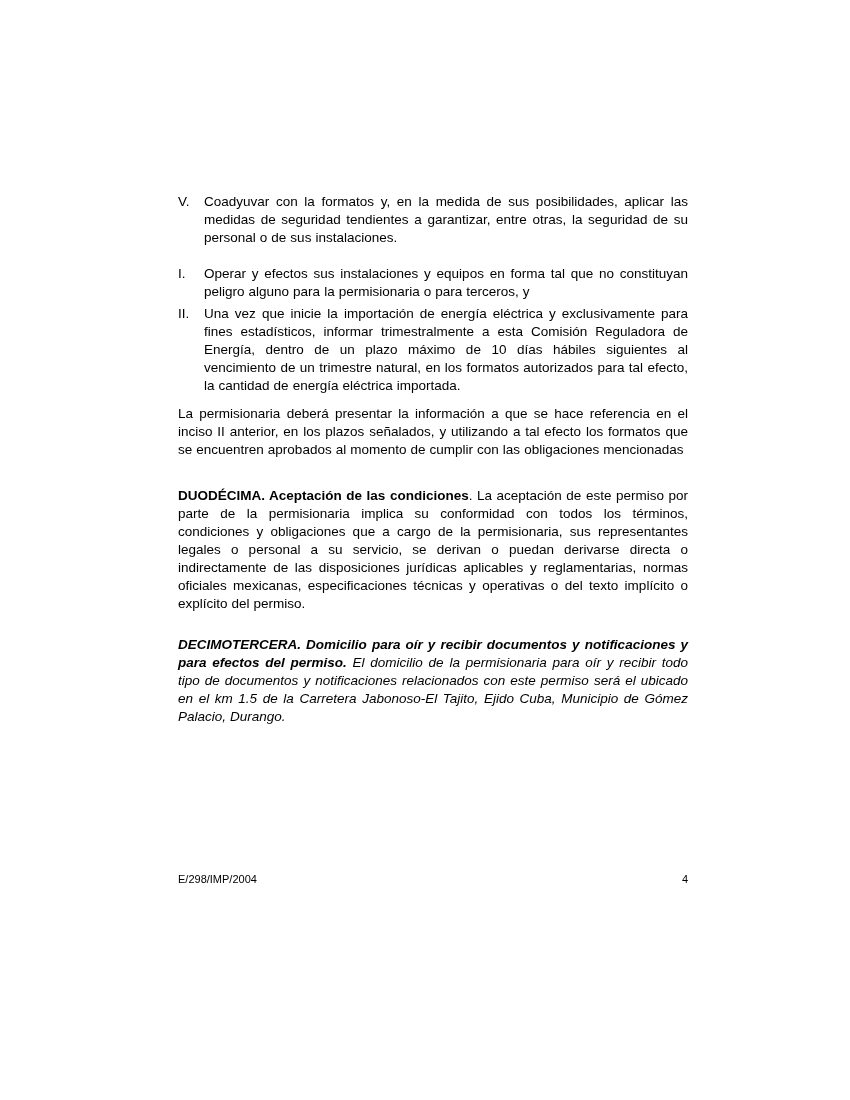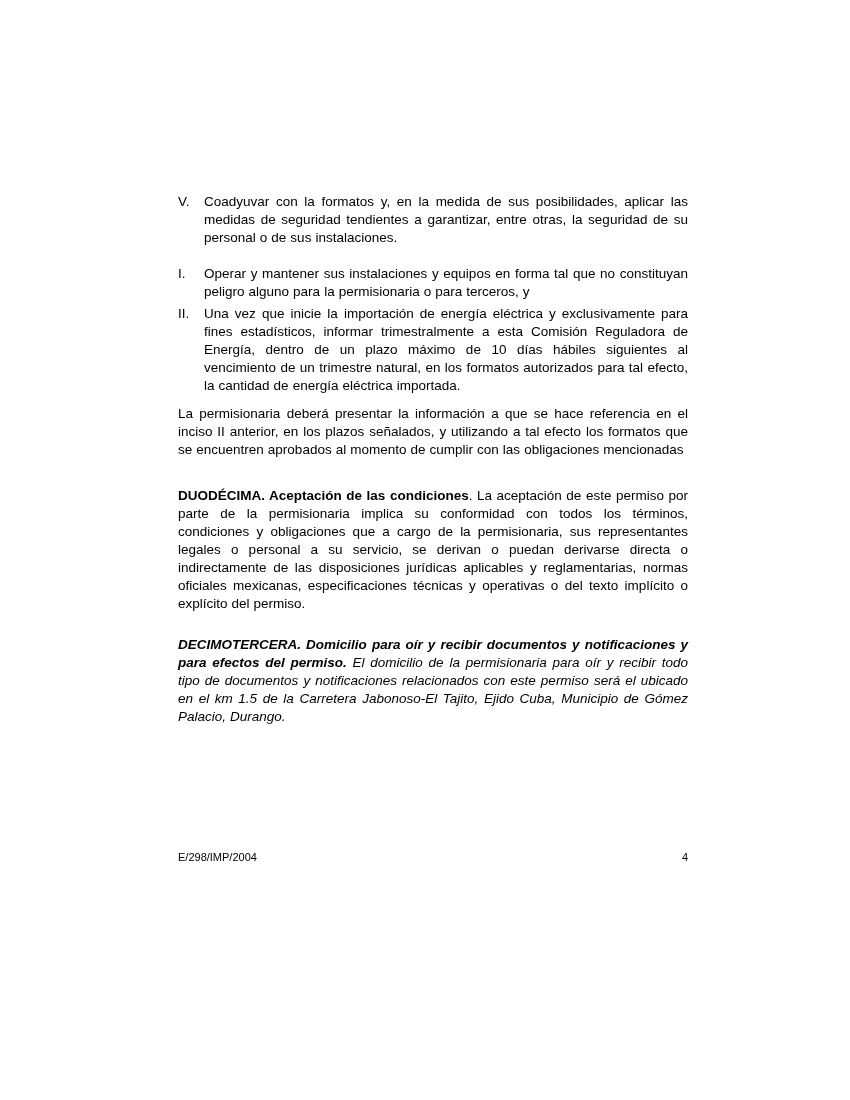--- a/index.html
+++ b/index.html
@@ -43,41 +43,41 @@
   [data-name="clause-undecima"]      { margin-top: 24px; }
   [data-name="obligation-i"]         { margin-top: 18px; }
   [data-name="obligation-ii"]        { margin-top: 4px; }
   [data-name="paragraph-formatos"]   { margin-top: 10px; }
   [data-name="clause-duodecima"]     { margin-top: 28px; }
   [data-name="clause-decimotercera"] { margin-top: 23px; font-style: italic; }
 
   .footer {
     position: absolute;
     left: 178px;
-    top: 850px;
+    top: 872px;
     width: 510px;
     display: flex;
     justify-content: space-between;
     align-items: baseline;
     font-size: 11px;
     line-height: 14px;
   }
 </style>
 </head>
 <body>
 
 <div class="page" data-name="scanned-permit-page">
   <div class="doc-body" data-name="document-body">
       <div class="block list-item" data-name="clause-v">
         <span class="marker" data-name="clause-v-marker">V.</span>
         <div class="text" data-name="clause-v-text">Coadyuvar con la formatos y, en la medida de sus posibilidades, aplicar las medidas de seguridad tendientes a garantizar, entre otras, la seguridad de su personal o de sus instalaciones.</div>
       </div>
       <div class="block list-item" data-name="obligation-i">
         <span class="marker" data-name="obligation-i-marker">I.</span>
-        <div class="text" data-name="obligation-i-text">Operar y mantener sus instalaciones y equipos en forma tal que no constituyan peligro alguno para la permisionaria o para terceros, y</div>
+        <div class="text" data-name="obligation-i-text">Operar y efectos sus instalaciones y equipos en forma tal que no constituyan peligro alguno para la permisionaria o para terceros, y</div>
       </div>
       <div class="block list-item" data-name="obligation-ii">
         <span class="marker" data-name="obligation-ii-marker">II.</span>
         <div class="text" data-name="obligation-ii-text">Una vez que inicie la importación de energía eléctrica y exclusivamente para fines estadísticos, informar trimestralmente a esta Comisión Reguladora de Energía, dentro de un plazo máximo de 10 días hábiles siguientes al vencimiento de un trimestre natural, en los formatos autorizados para tal efecto, la cantidad de energía eléctrica importada.</div>
       </div>
       <div class="block paragraph" data-name="paragraph-formatos">
         <div class="text" data-name="paragraph-formatos-text">La permisionaria deberá presentar la información a que se hace referencia en el inciso II anterior, en los plazos señalados, y utilizando a tal efecto los formatos que se encuentren aprobados al momento de cumplir con las obligaciones mencionadas</div>
       </div>
       <div class="block paragraph" data-name="clause-duodecima">
         <div class="text" data-name="clause-duodecima-text"><b data-name="clause-duodecima-lead">DUODÉCIMA. Aceptación de las condiciones</b><span data-name="clause-duodecima-body">. La aceptación de este permiso por parte de la permisionaria implica su conformidad con todos los términos, condiciones y obligaciones que a cargo de la permisionaria, sus representantes legales o personal a su servicio, se derivan o puedan derivarse directa o indirectamente de las disposiciones jurídicas aplicables y reglamentarias, normas oficiales mexicanas, especificaciones técnicas y operativas o del texto implícito o explícito del permiso.</span></div>

